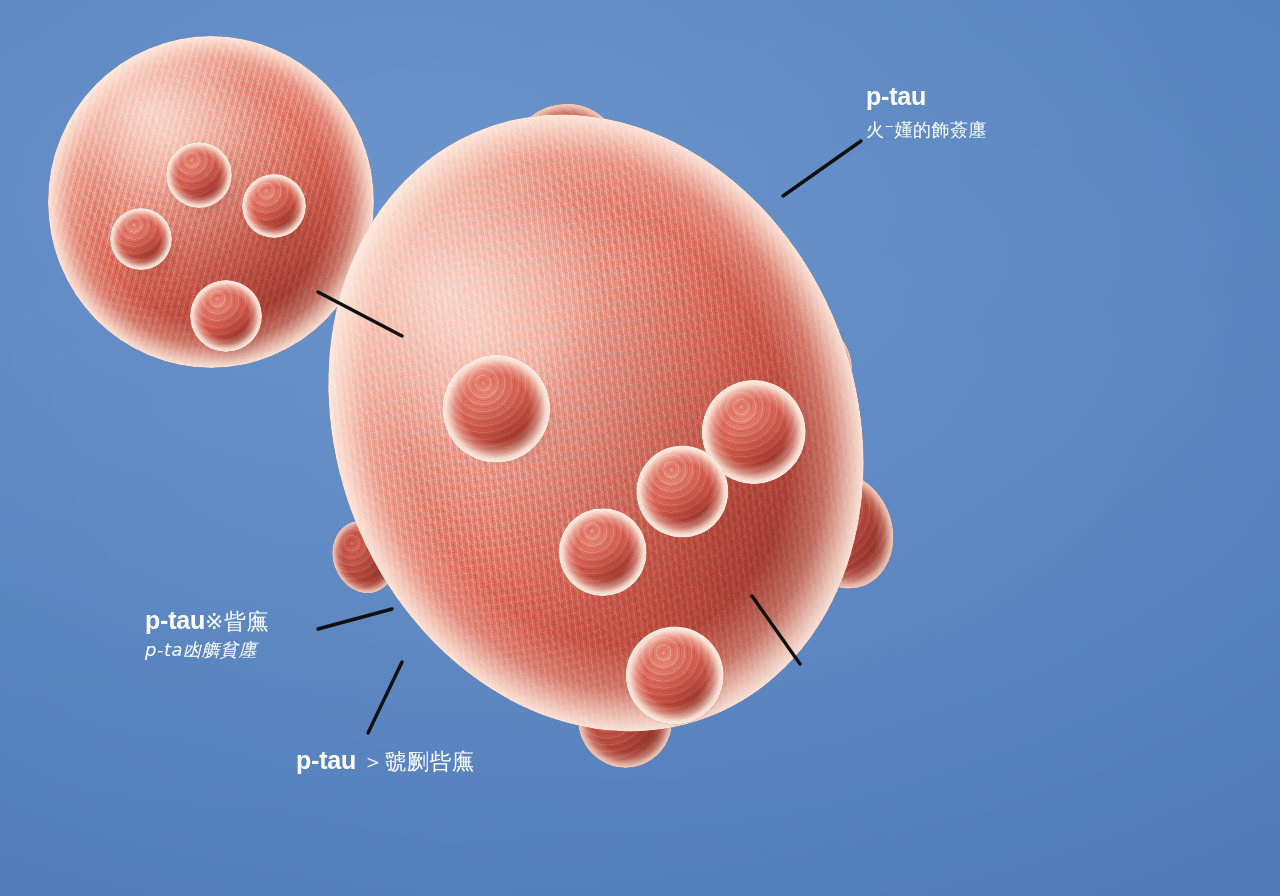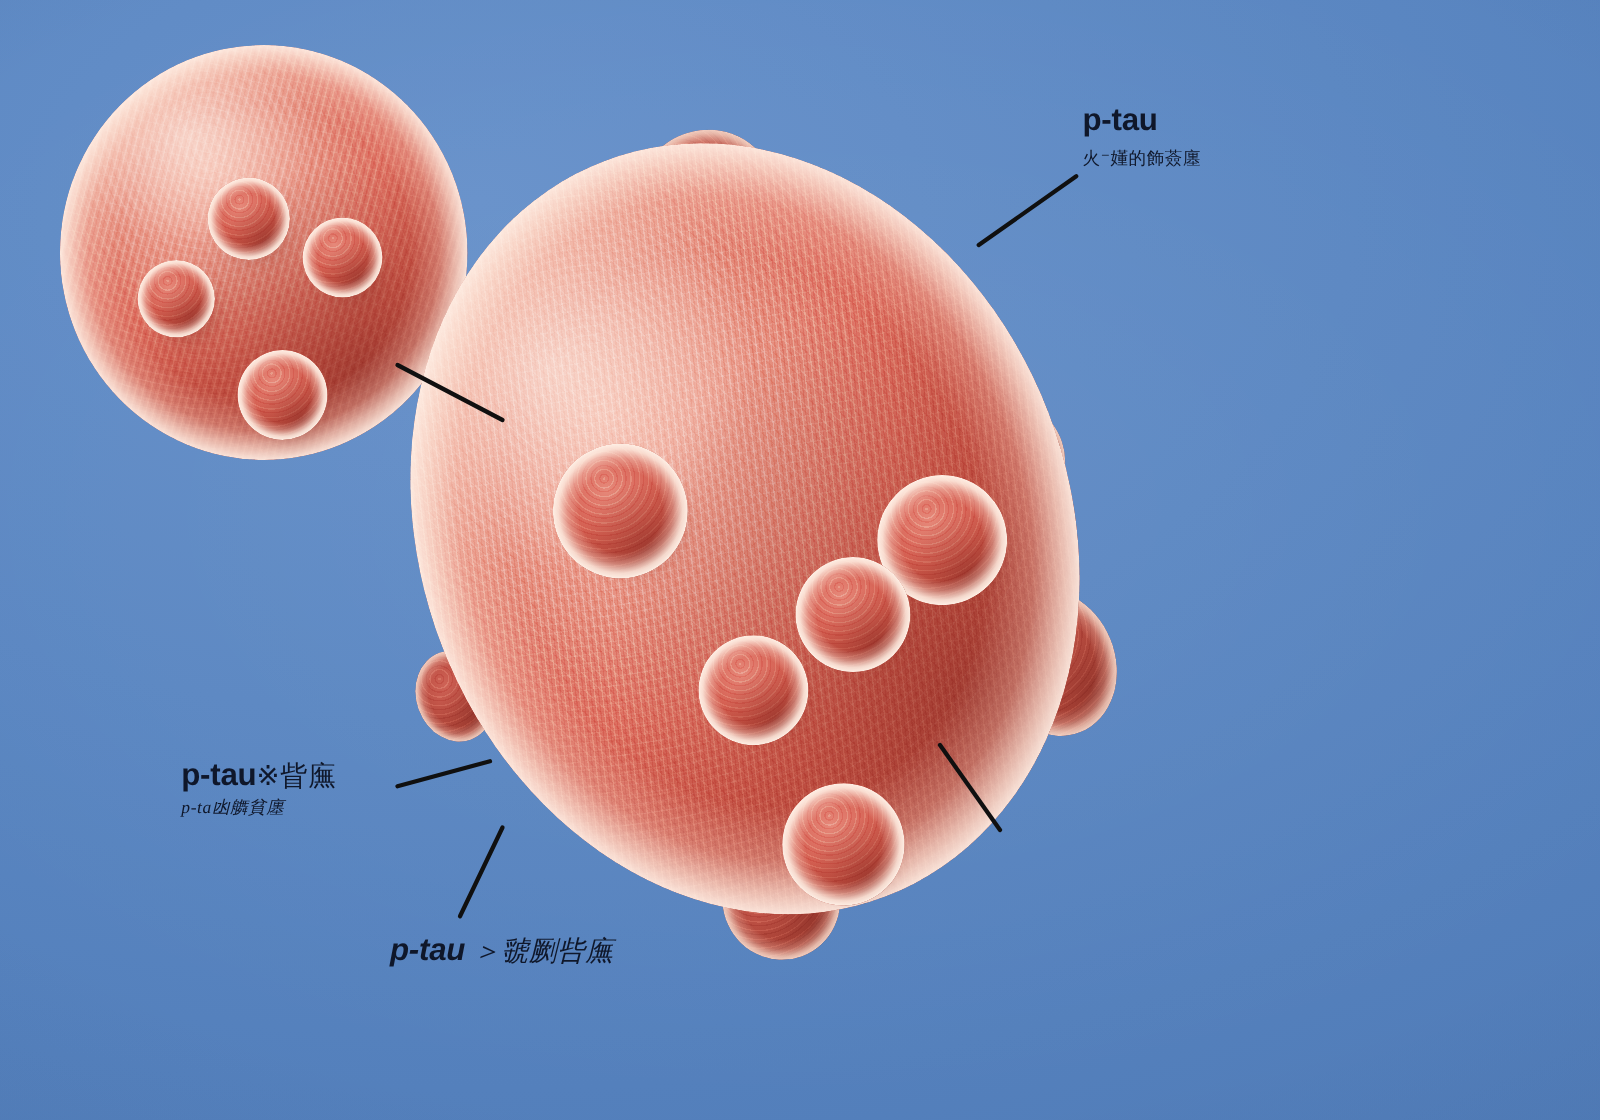--- a/index.html
+++ b/index.html
@@ -194,29 +194,29 @@
         rgba(255,255,255,0) 66%,
         rgba(250,206,190,0.30) 82%,
         rgba(252,226,210,0.72) 94%,
         rgba(252,230,216,0.85) 100%);
   }
 
   
   .leaders { position: absolute; inset: 0; }
 
   
-  .label { position: absolute; color: #0f172a; white-space: nowrap; }
+  .label { position: absolute; color: #ffffff; white-space: nowrap; }
   .label .l1 {
     font-weight: 700;
     font-size: 25px;
     letter-spacing: -0.2px;
     line-height: 1.12;
   }
   .label .l2 {
-    font-size: 14px;
+    font-size: 18px;
     font-weight: 400;
     line-height: 1.2;
     letter-spacing: 0.5px;
   }
   .label .inline-cjk { font-weight: 400; font-size: 22px; letter-spacing: 0.5px; }
   .label .ital { font-style: italic; }
   .cjk { font-family: "DejaVu Sans", "Liberation Sans", sans-serif; }
 </style>
 </head>
 <body>
@@ -367,23 +367,23 @@
 
   <div class="label" style="left:866px; top:82px;">
     <div class="l1">p-tau</div>
     <div class="l2 cjk" style="margin-top:9px;">火⁻嬞的飾薟廛</div>
   </div>
 
   <div class="label" style="left:145px; top:606px;">
     <div style="line-height:1.1;">
       <span class="l1">p-tau</span><span class="inline-cjk cjk">※眥廡</span>
     </div>
-    <div class="l2 ital cjk" style="margin-top:5px;font-family:Liberation Serif, serif;">p-ta凼䒉貧廛</div>
-  </div>
-
-  <div class="label" style="left:312px; top:746px;font-style:italic;">
+    <div class="l2 ital cjk" style="margin-top:5px;">p-ta凼䒉貧廛</div>
+  </div>
+
+  <div class="label" style="left:296px; top:746px;">
     <div style="line-height:1.1;">
       <span class="l1">p-tau</span><span class="inline-cjk cjk" style="margin-left:6px;">＞虢劂呰廡</span>
     </div>
   </div>
 
 
 </div>
 
 </body></html>

